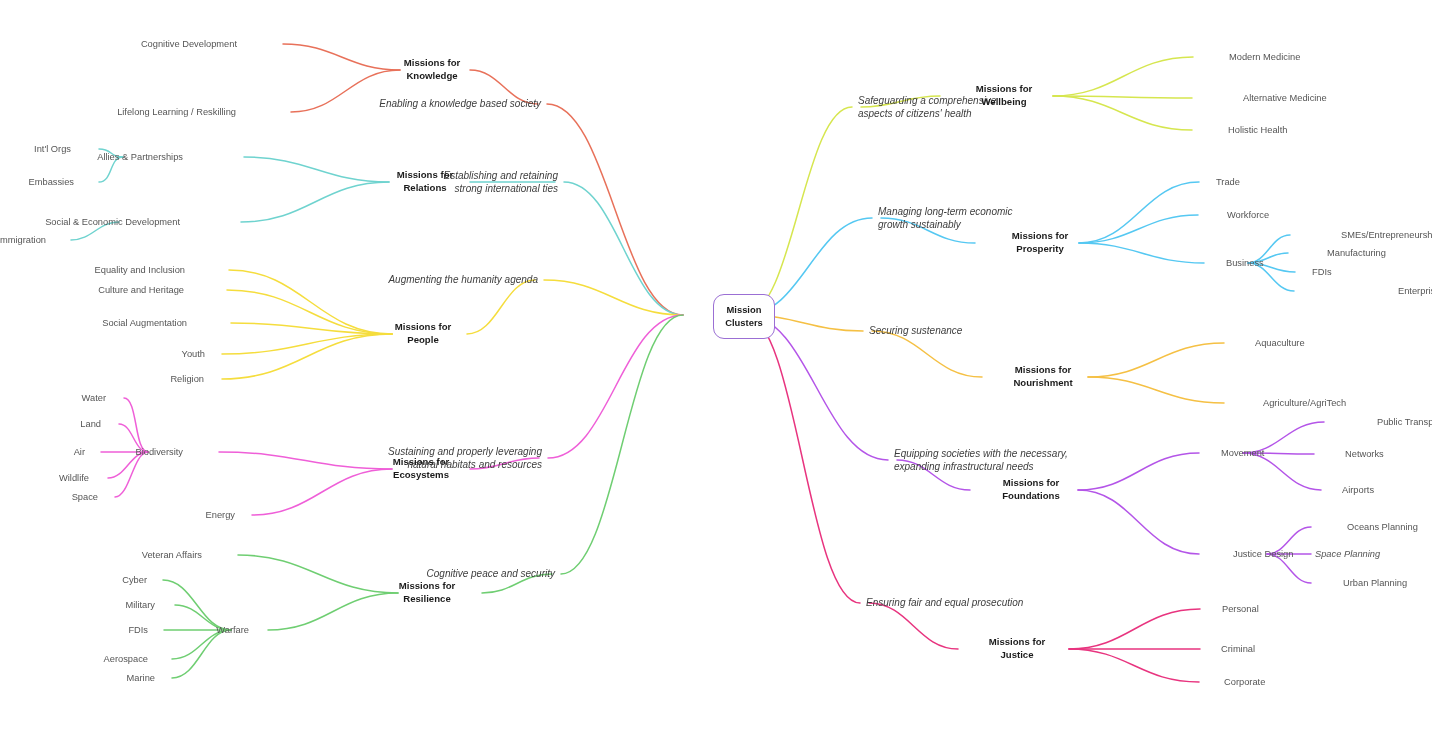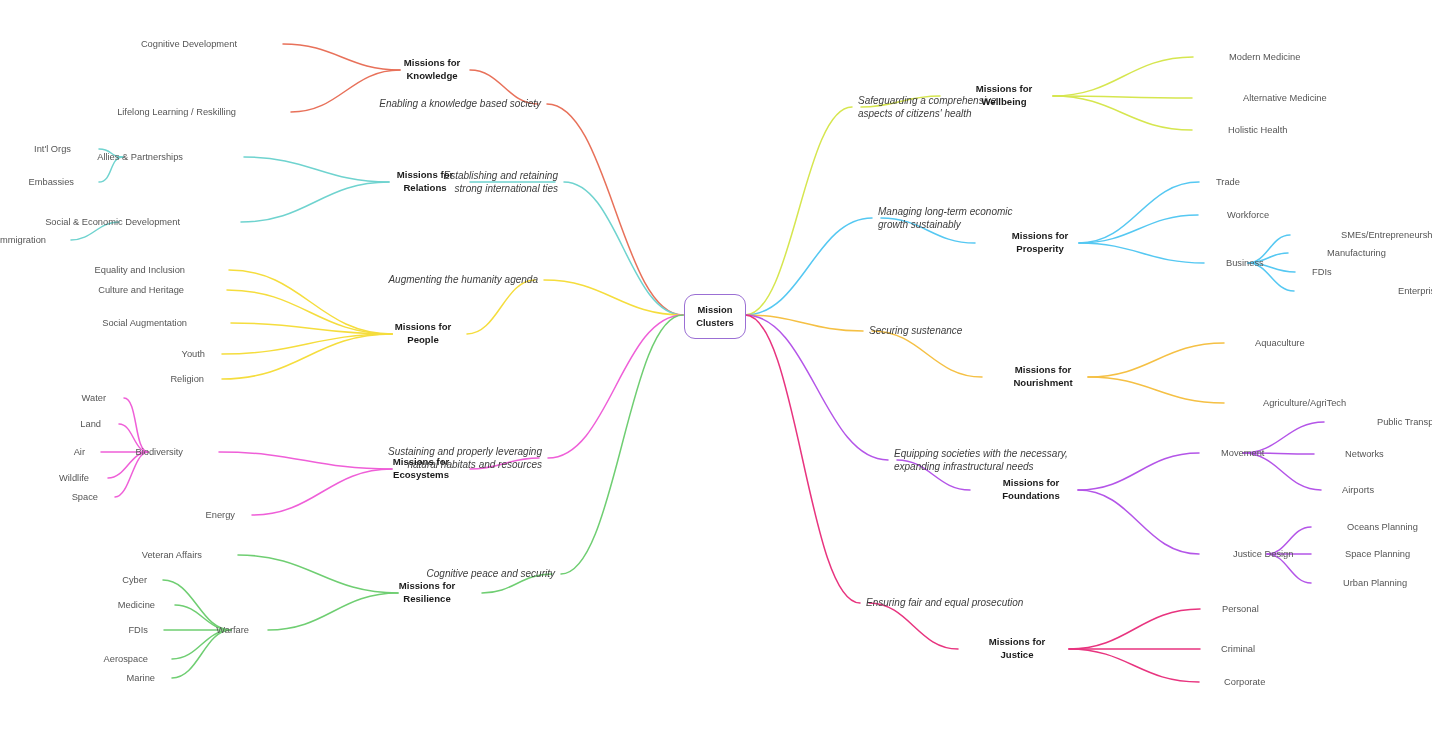--- a/index.html
+++ b/index.html
@@ -124,21 +124,21 @@
       <div class="node n-leaf a-r" style="left: 101px; top: 424px;">Land</div>
       <div class="node n-leaf a-r" style="left: 85px; top: 452px;">Air</div>
       <div class="node n-leaf a-r" style="left: 89px; top: 478px;">Wildlife</div>
       <div class="node n-leaf a-r" style="left: 98px; top: 497px;">Space</div>
       <div class="node n-mid a-r" style="left: 235px; top: 515px;">Energy</div>
       <div class="node n-desc a-r" style="left: 555px; top: 574px; text-align: right;">Cognitive peace and security</div>
       <div class="node n-cluster a-c" style="left: 427px; top: 593px;">Missions for<br>Resilience</div>
       <div class="node n-mid a-r" style="left: 202px; top: 555px;">Veteran Affairs</div>
       <div class="node n-mid a-r" style="left: 249px; top: 630px;">Warfare</div>
       <div class="node n-leaf a-r" style="left: 147px; top: 580px;">Cyber</div>
-      <div class="node n-leaf a-r" style="left: 155px; top: 605px;">Medicine</div>
+      <div class="node n-leaf a-r" style="left: 155px; top: 605px;">Military</div>
       <div class="node n-leaf a-r" style="left: 148px; top: 630px;">FDIs</div>
       <div class="node n-leaf a-r" style="left: 148px; top: 659px;">Aerospace</div>
       <div class="node n-leaf a-r" style="left: 155px; top: 678px;">Marine</div>
       <div class="node n-desc a-l" style="left: 858px; top: 107px; text-align: left;">Safeguarding a comprehensive<br>aspects of citizens' health</div>
       <div class="node n-cluster a-c" style="left: 1004px; top: 96px;">Missions for<br>Wellbeing</div>
       <div class="node n-mid a-l" style="left: 1229px; top: 57px;">Modern Medicine</div>
       <div class="node n-mid a-l" style="left: 1243px; top: 98px;">Alternative Medicine</div>
       <div class="node n-mid a-l" style="left: 1228px; top: 130px;">Holistic Health</div>
       <div class="node n-desc a-l" style="left: 878px; top: 218px; text-align: left;">Managing long-term economic<br>growth sustainably</div>
       <div class="node n-cluster a-c" style="left: 1040px; top: 243px;">Missions for<br>Prosperity</div>
@@ -154,22 +154,22 @@
       <div class="node n-mid a-l" style="left: 1255px; top: 343px;">Aquaculture</div>
       <div class="node n-mid a-l" style="left: 1263px; top: 403px;">Agriculture/AgriTech</div>
       <div class="node n-desc a-l" style="left: 894px; top: 460px; text-align: left;">Equipping societies with the necessary,<br>expanding infrastructural needs</div>
       <div class="node n-cluster a-c" style="left: 1031px; top: 490px;">Missions for<br>Foundations</div>
       <div class="node n-mid a-l" style="left: 1221px; top: 453px;">Movement</div>
       <div class="node n-leaf a-l" style="left: 1377px; top: 422px;">Public Transportation</div>
       <div class="node n-leaf a-l" style="left: 1345px; top: 454px;">Networks</div>
       <div class="node n-leaf a-l" style="left: 1342px; top: 490px;">Airports</div>
       <div class="node n-mid a-l" style="left: 1233px; top: 554px;">Justice Design</div>
       <div class="node n-leaf a-l" style="left: 1347px; top: 527px;">Oceans Planning</div>
-      <div class="node n-leaf a-l" style="left: 1345px; top: 554px;">Space Planning</div>
+      <div class="node n-leaf a-l" style="left: 1315px; top: 554px; font-style: italic;">Space Planning</div>
       <div class="node n-leaf a-l" style="left: 1343px; top: 583px;">Urban Planning</div>
       <div class="node n-desc a-l" style="left: 866px; top: 603px; text-align: right;">Ensuring fair and equal prosecution</div>
       <div class="node n-cluster a-c" style="left: 1017px; top: 649px;">Missions for<br>Justice</div>
       <div class="node n-mid a-l" style="left: 1222px; top: 609px;">Personal</div>
       <div class="node n-mid a-l" style="left: 1221px; top: 649px;">Criminal</div>
       <div class="node n-mid a-l" style="left: 1224px; top: 682px;">Corporate</div>
     </div>
-  <div id="center-node" style="border-color: rgb(155, 111, 212);">Mission<br>Clusters</div>
+  <div id="center-node" style="border-color: rgb(155, 111, 212); margin-left: 29px;">Mission<br>Clusters</div>
 </div>
 
 </body></html>

